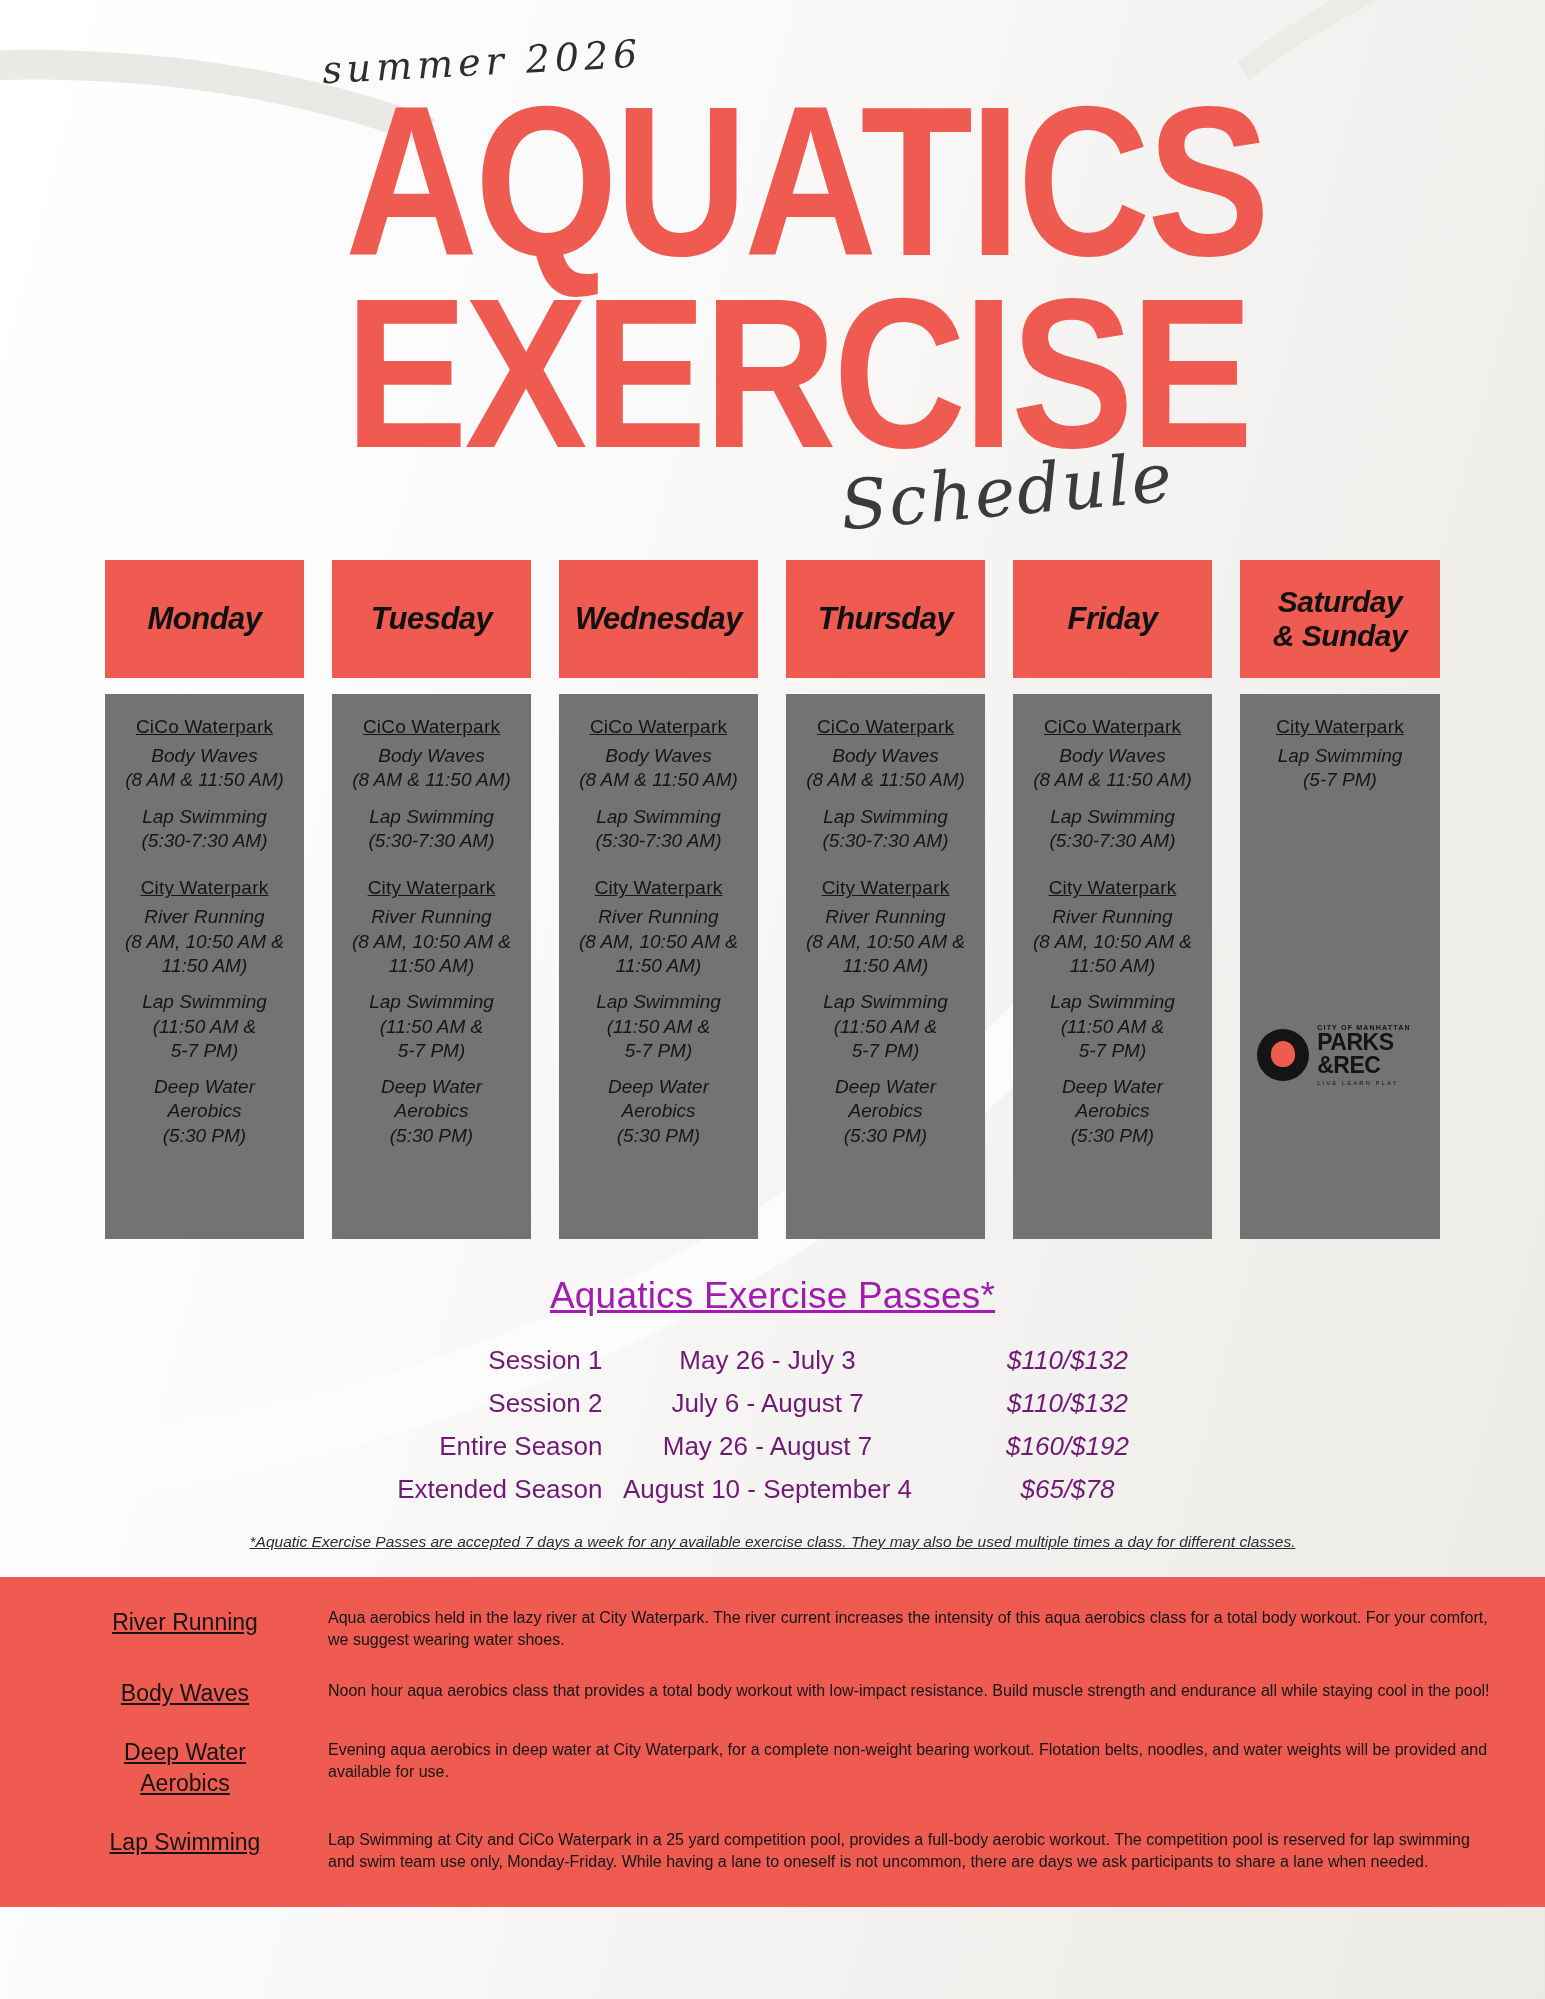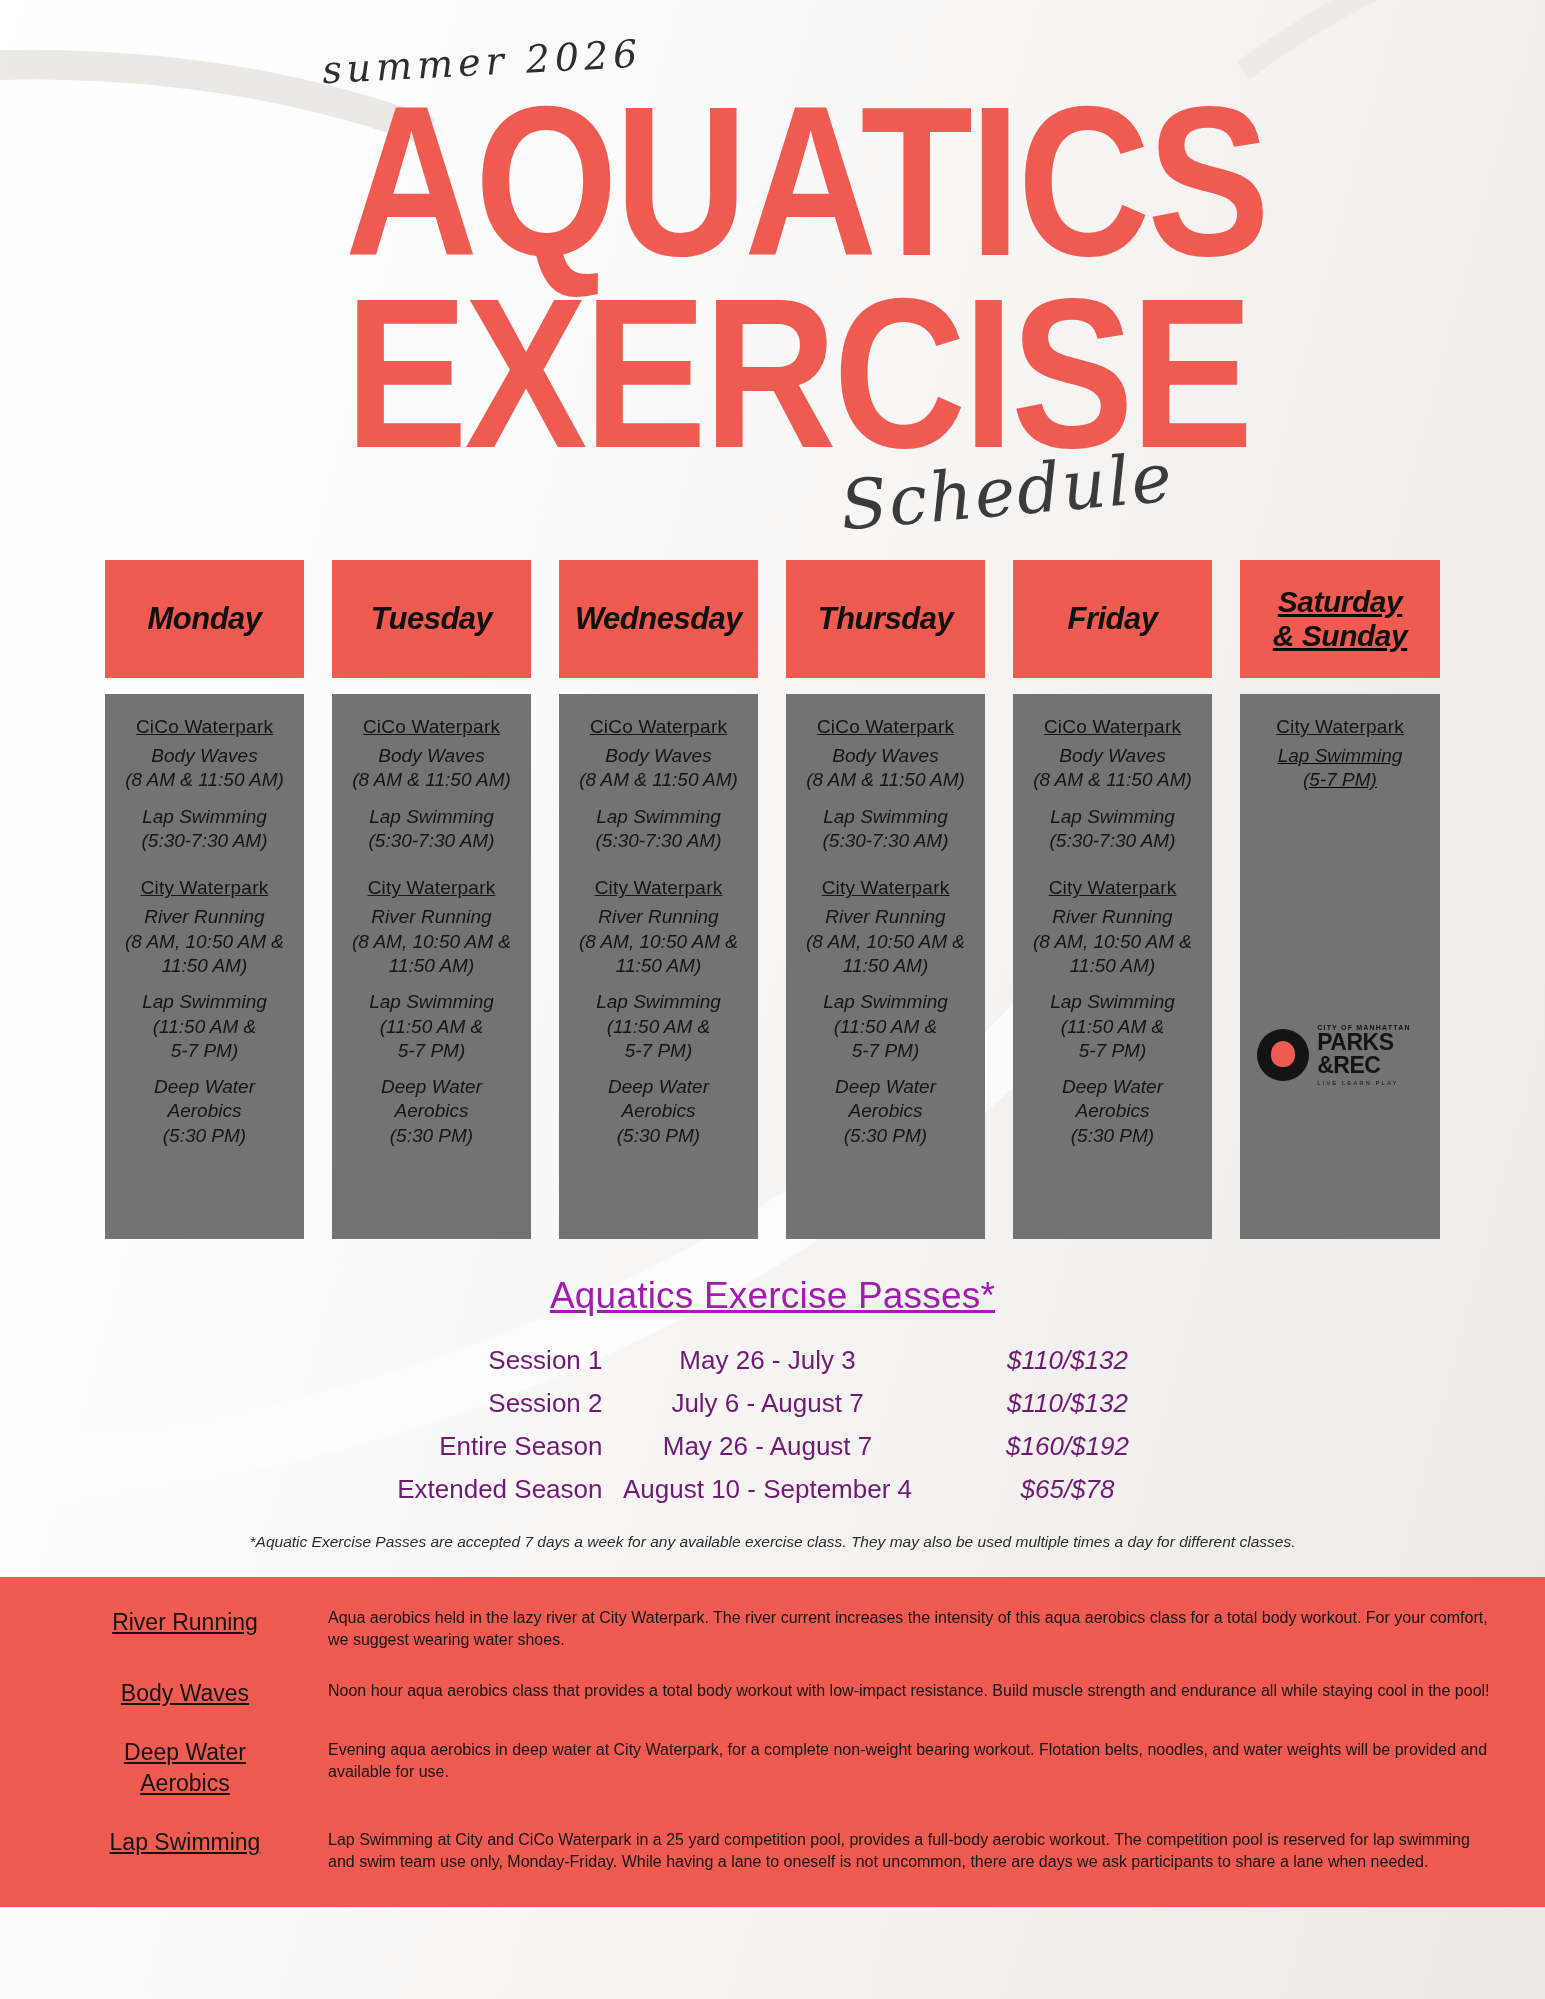--- a/index.html
+++ b/index.html
@@ -111,21 +111,21 @@
   }
 
   
   .schedule {
     display: flex;
     gap: 28px;
     padding: 0 105px;
     align-items: flex-start;
   }
   .col { flex: 1 1 0; }
-  .col.weekend { flex: 0 0 200px; text-decoration: underline; }
+  .col.weekend { flex: 0 0 200px; }
 
   .day-head {
     background: #ef5b51;
     height: 118px;
     display: flex;
     align-items: center;
     justify-content: center;
     text-align: center;
     color: #111;
     font-weight: bold;
@@ -217,20 +217,21 @@
   td.c-dates { text-align: center; width: 330px; }
   td.c-price { text-align: center; font-style: italic; }
 
   .footnote {
     margin-top: 22px;
     text-align: center;
     font-size: 15.5px;
     font-style: italic;
     color: #2c2c2c;
     padding: 0 54px;
+    text-decoration: underline;
   }
 
   
   .desc {
     margin-top: 26px;
     background: #ef5b51;
     padding: 30px 50px 34px 60px;
     min-height: 330px;
   }
   .desc-row { display: flex; align-items: flex-start; margin-bottom: 26px; }

